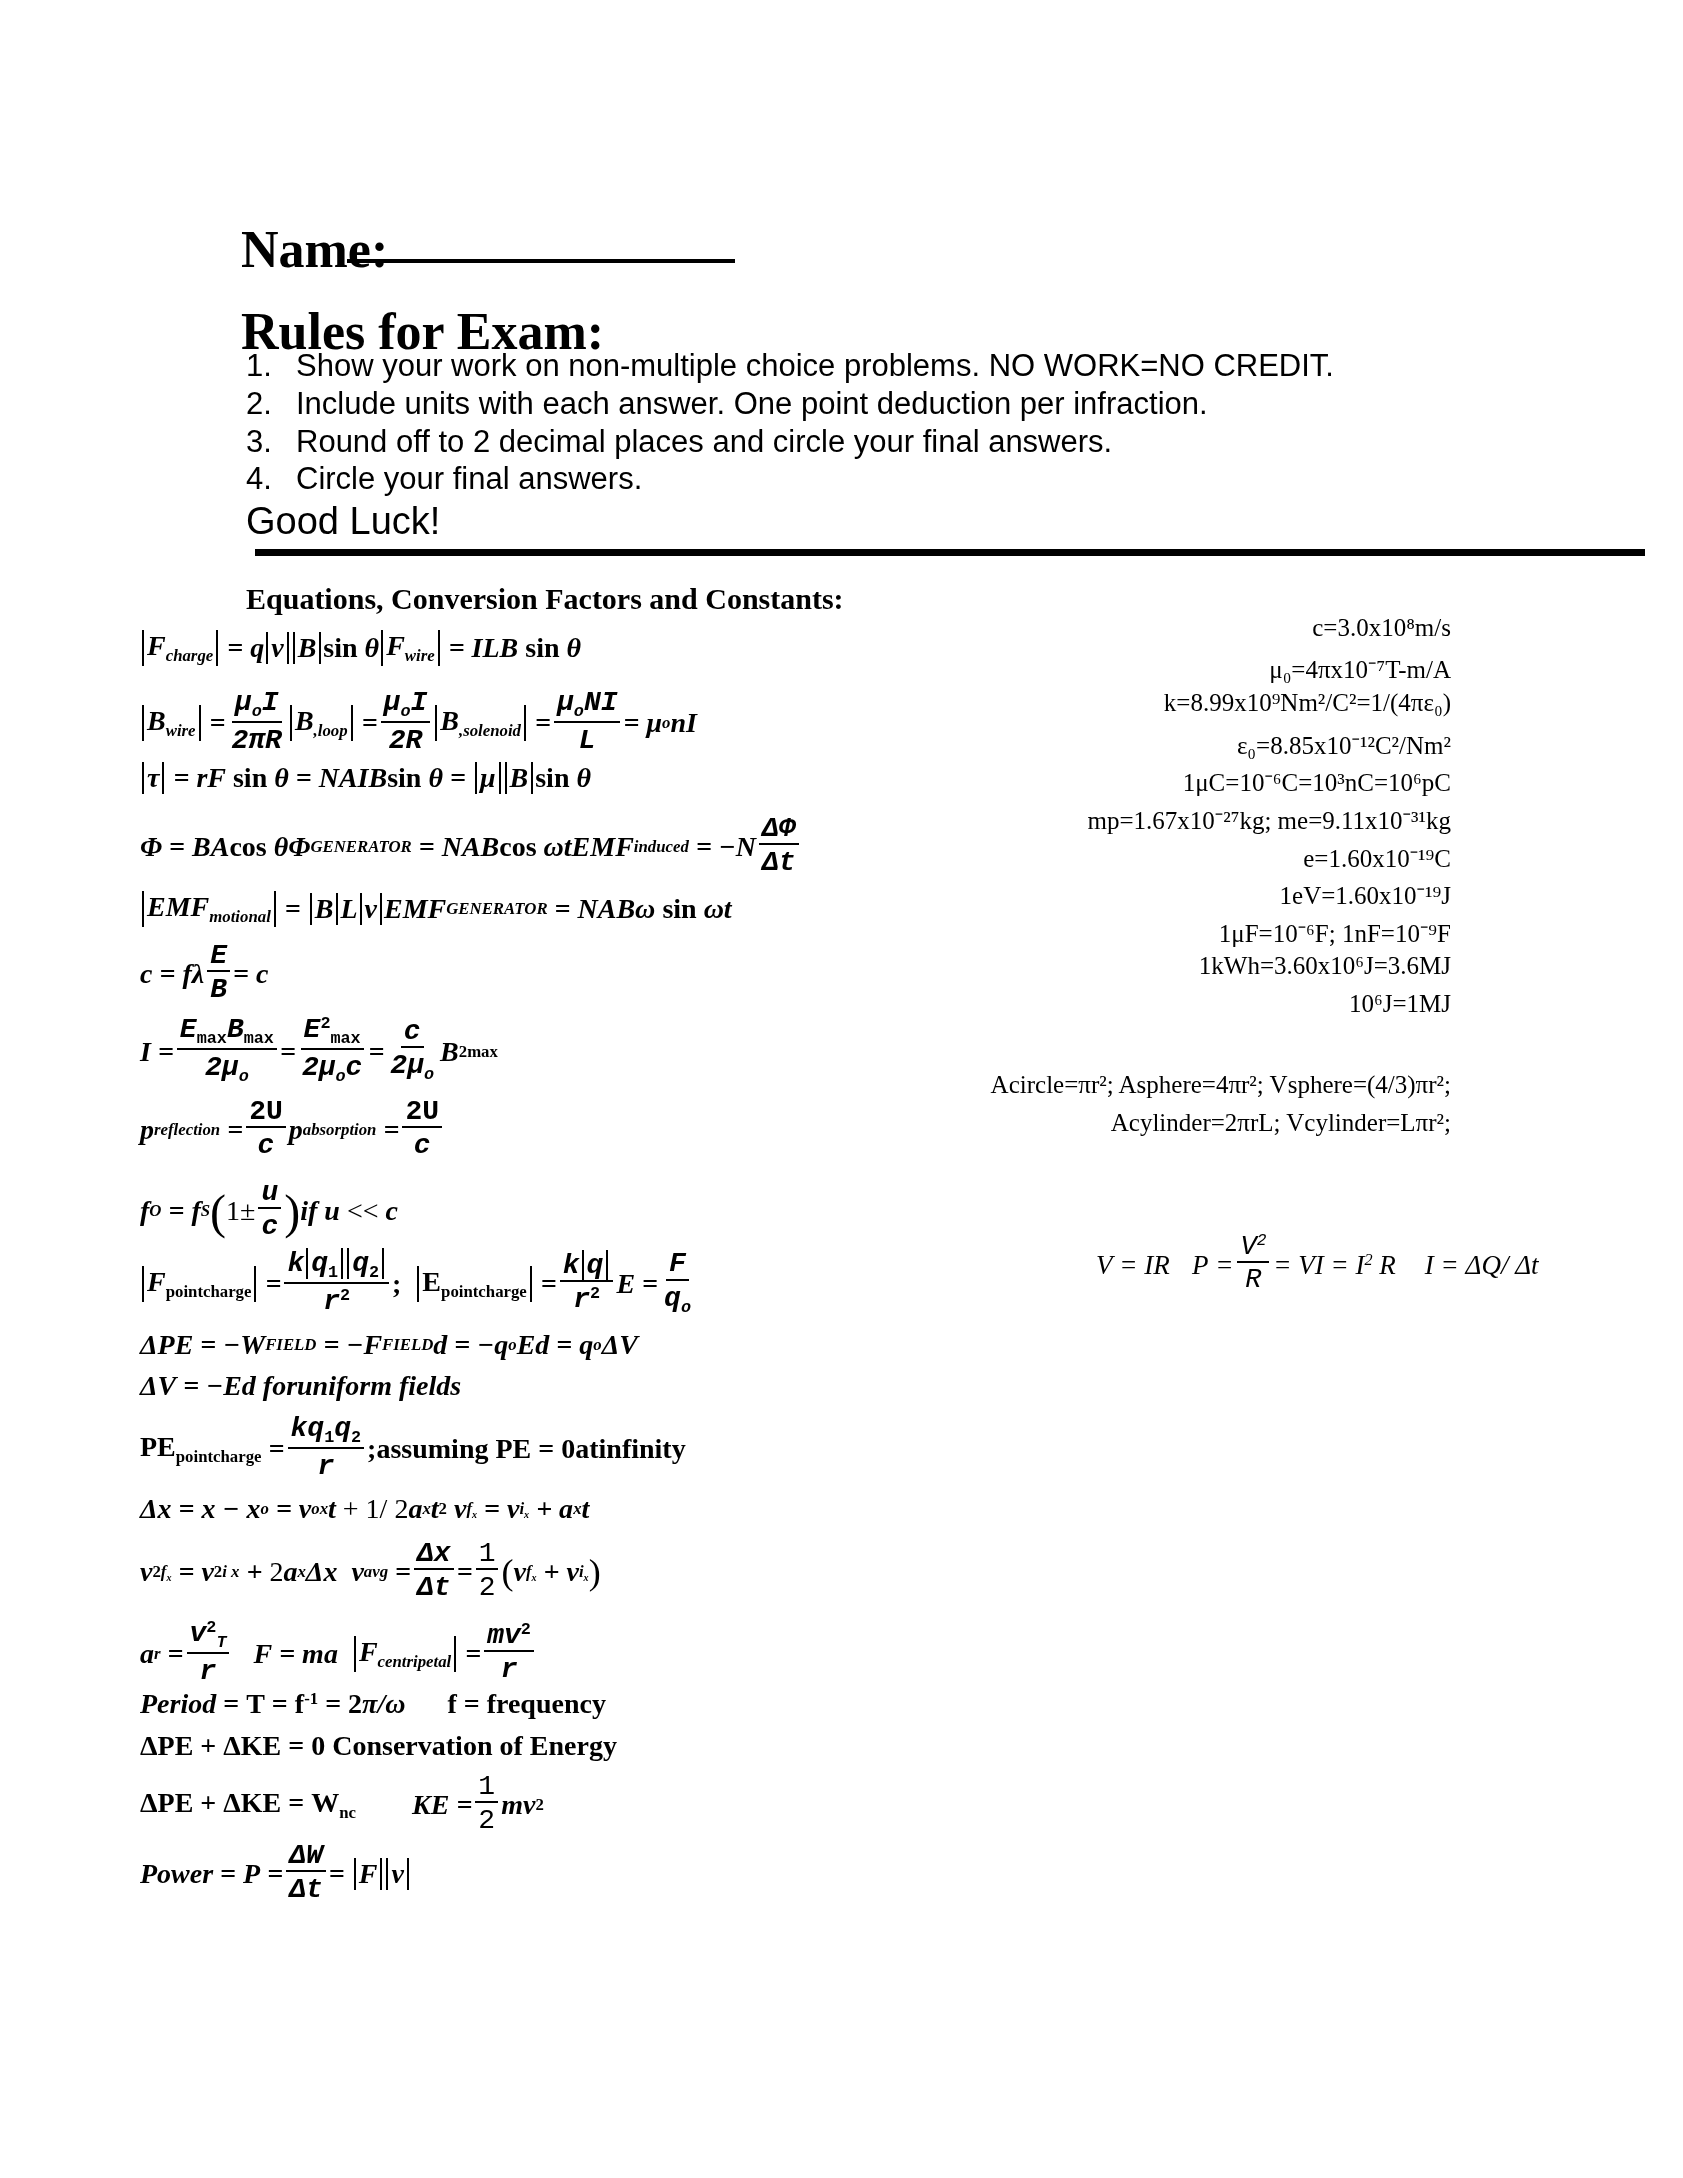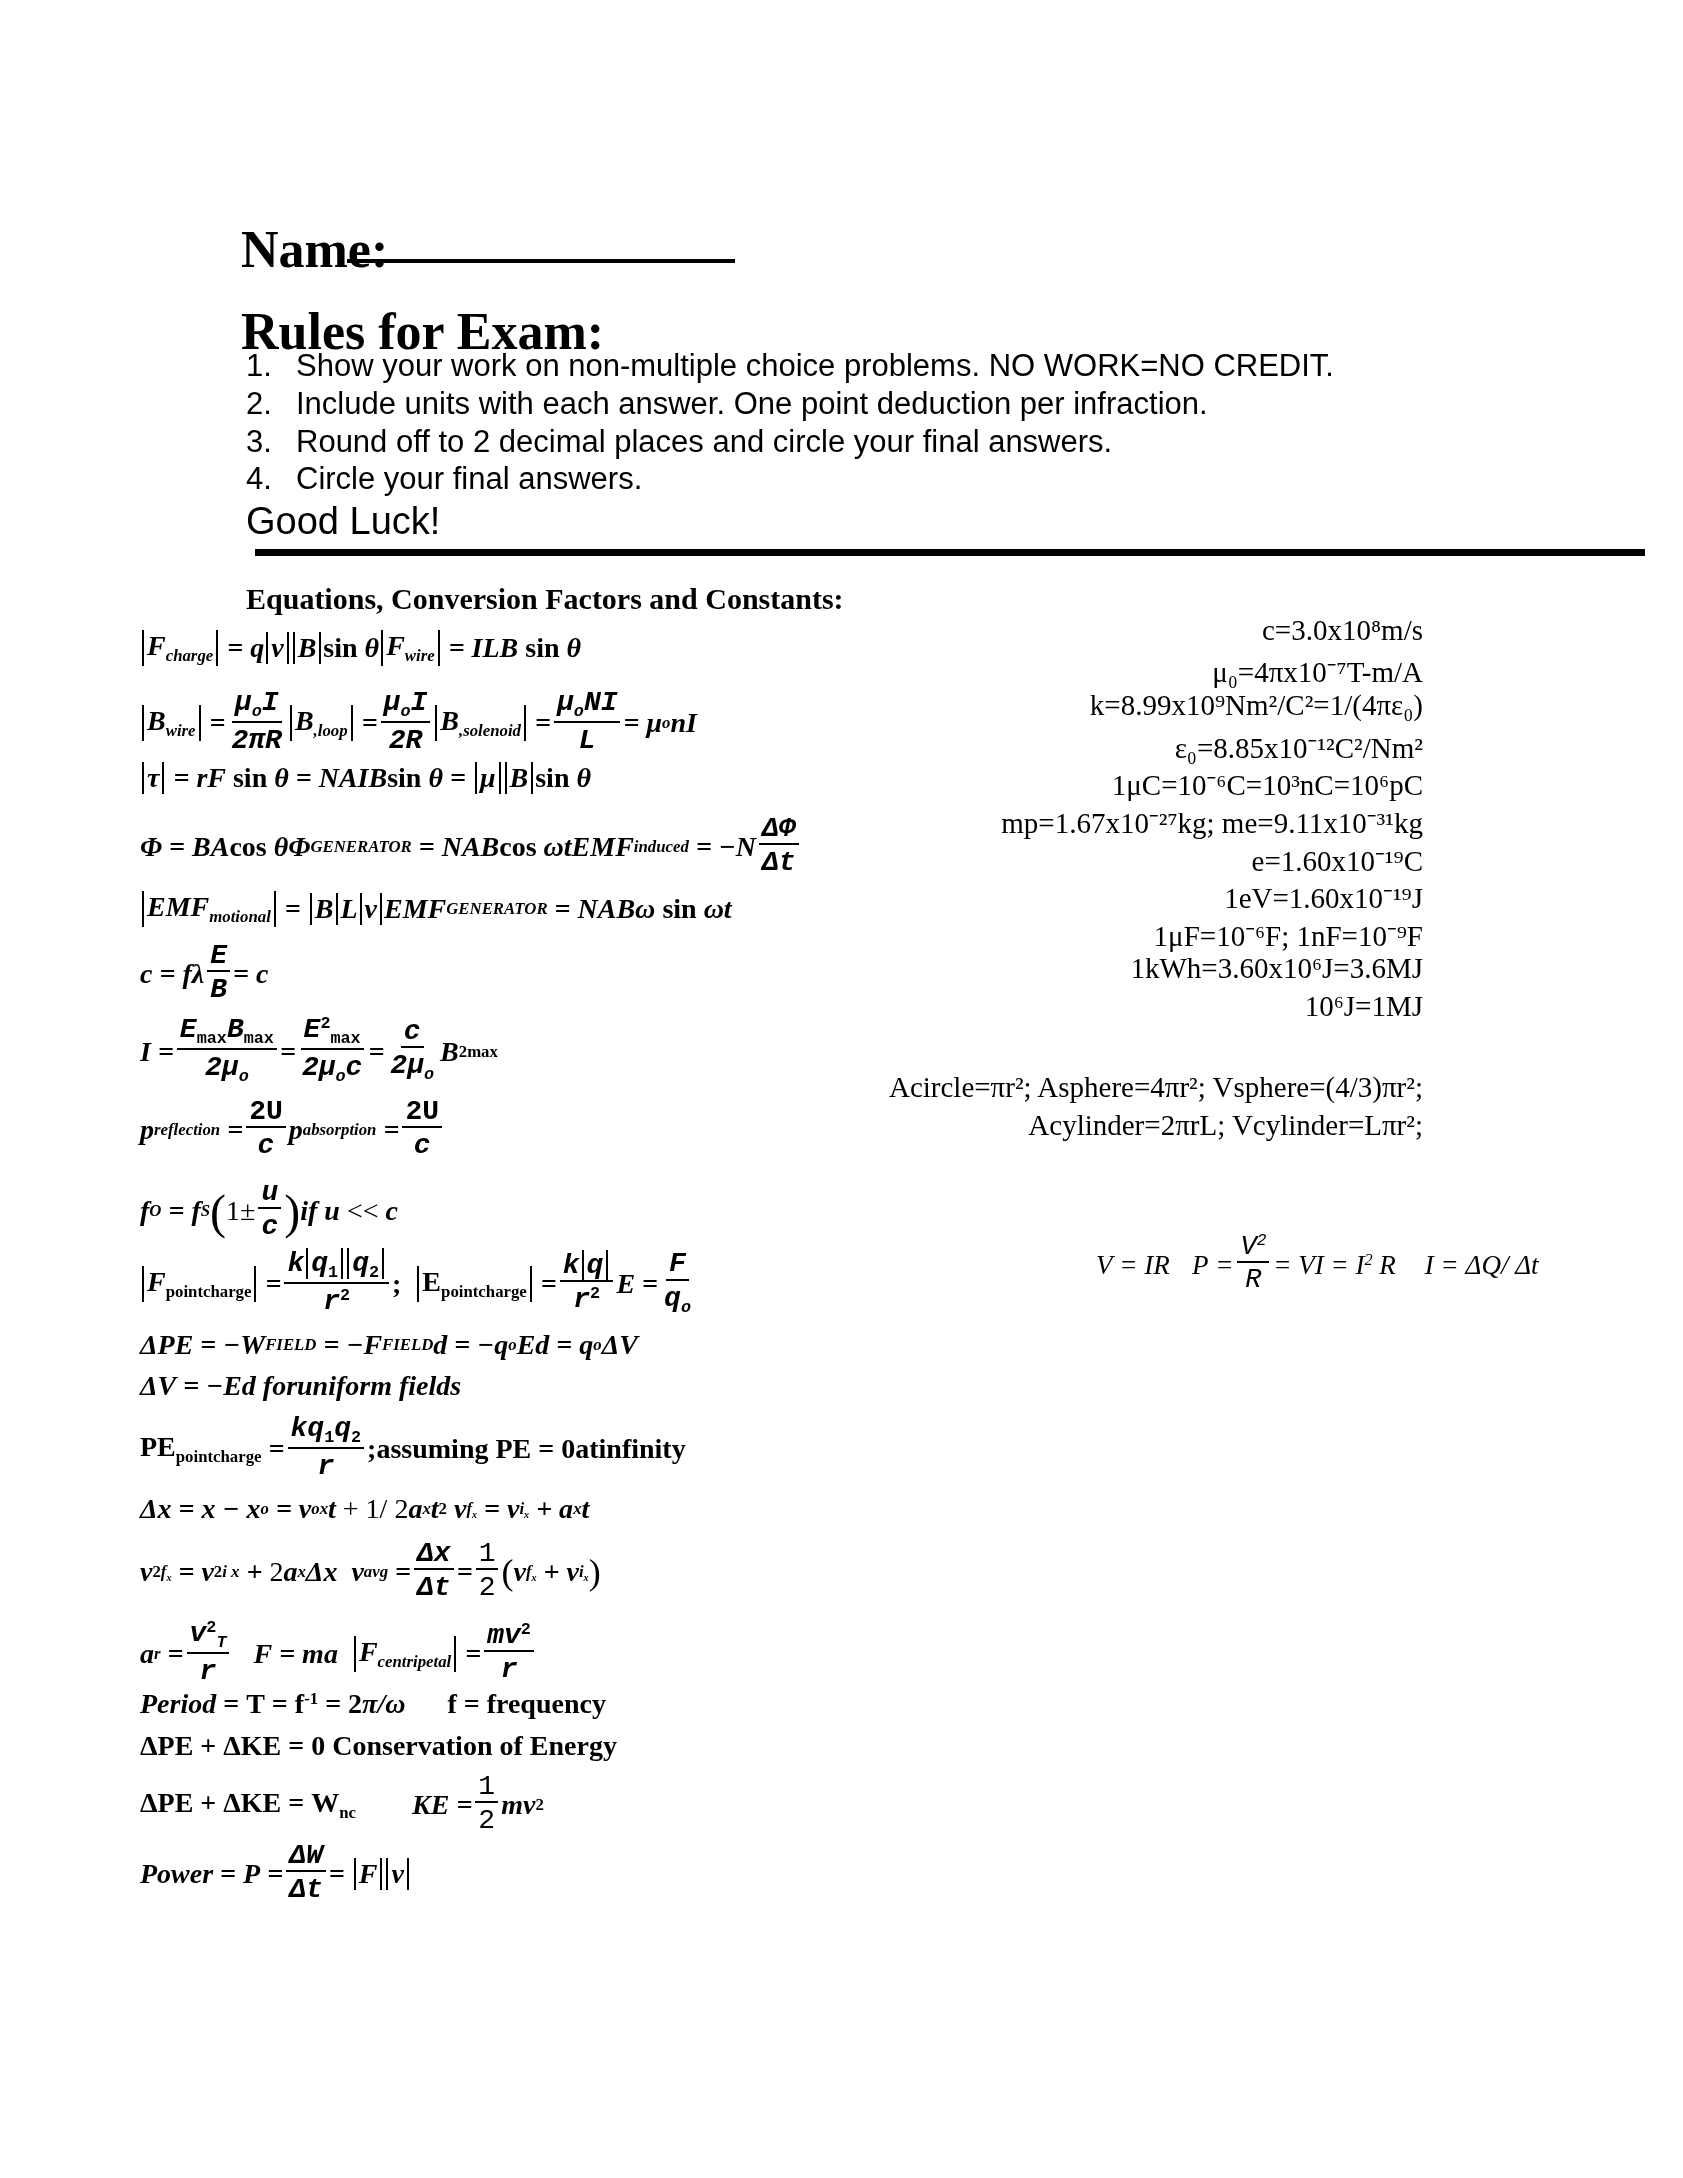--- a/index.html
+++ b/index.html
@@ -18,21 +18,21 @@
 
   .eq { left:140px; font-family:"Liberation Serif", serif; font-size:28px; font-weight:bold; font-style:italic; display:flex; align-items:center; }
   .eq .up { font-style:normal; }
   sub { font-size:60%; vertical-align:-0.35em; }
   sup { font-size:60%; vertical-align:0.55em; }
   .frac { display:inline-flex; flex-direction:column; align-items:center; vertical-align:middle; margin:0 3px; line-height:1.05; }
   .frac .n { border-bottom:2px solid #000; padding:0 3px;font-family:Liberation Mono, monospace; }
   .frac .d { padding:3px 3px;font-family:Liberation Mono, monospace; }
   .abs-bar { border-left:2px solid #000; border-right:2px solid #000; padding:0 3px; margin:0 2px; }
 
-  .const { right:260px; font-family:"Liberation Serif", serif; font-size:29px; text-align:right; }
+  .const { right:232px; font-family:"Liberation Serif", serif; font-size:25px; text-align:right; }
   .ohm { left:1096px; top:1233px; font-family:"Liberation Serif", serif; font-size:27px; font-style:italic; display:flex; align-items:center; gap:1px; }
 </style>
 </head>
 <body>
 
 <div class="abs" id="name-label">Name:</div>
 <div class="abs" id="name-line"></div>
 
 <div class="abs" id="rules-title">Rules for Exam:</div>
 

